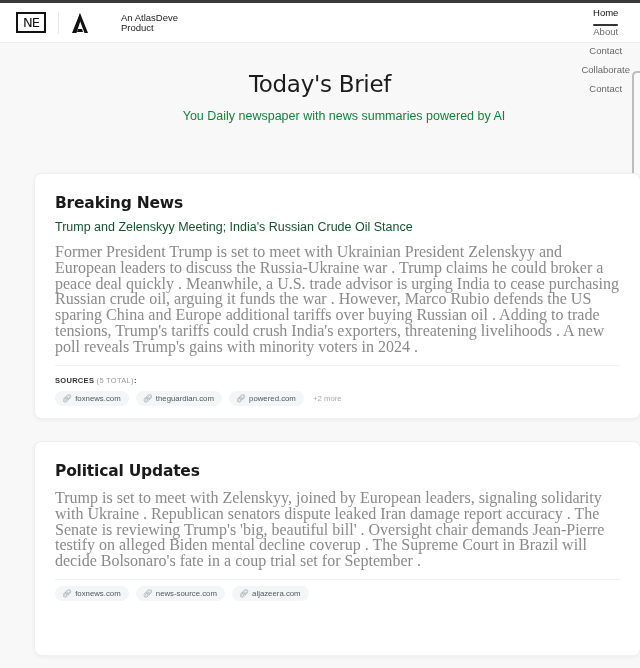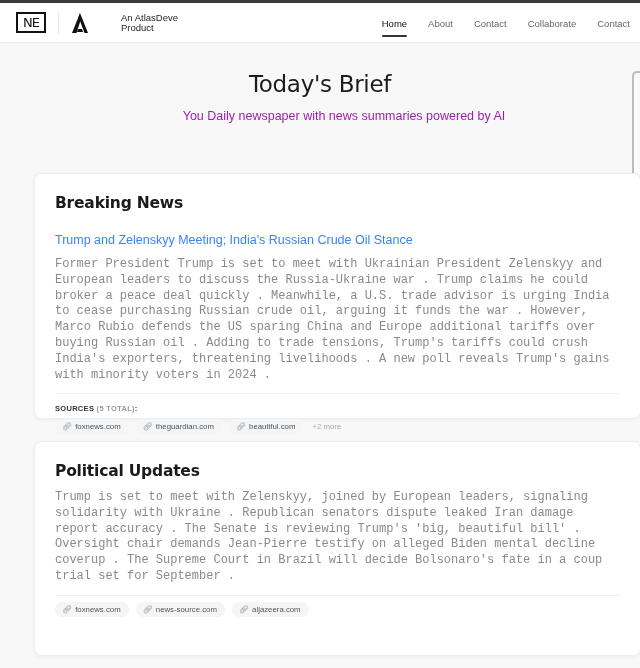--- a/index.html
+++ b/index.html
@@ -32,75 +32,75 @@
       display: flex; align-items: center;
     }
     .atlas-mark { width: 18px; height: 22px; margin-right: 4px; }
     .atlas-text {
       font-size: 9.5px; line-height: 10px; color: #222;
       font-family: "Liberation Sans", sans-serif;
       margin-left: 28px;
     }
     .nav {
       position: absolute; right: 10px; top: 0; height: 40px;
-      display: flex; align-items: center;
+      display: flex; align-items: center; flex-direction: column;
     }
     .nav a {
       font-family: "Liberation Sans", sans-serif;
       font-size: 9.5px; color: #666; text-decoration: none;
       margin-left: 21px; position: relative; padding: 4px 0;
     }
     .nav a.active { color: #111; }
     .nav a.active::after {
       content: ""; position: absolute; left: 0; right: 0; bottom: -4px;
       height: 2px; background: #333; border-radius: 1px;
     }
     .hero { text-align: center; padding-top: 28px; }
     .hero h1 {
       font-family: "DejaVu Sans", sans-serif;
       font-size: 23px; font-weight: normal; color: #1c1c1c; letter-spacing: -0.3px;
     }
     .hero p {
       margin-top: 12px;
       font-family: "Liberation Sans", sans-serif;
-      font-size: 12.5px; color: #a21caf; padding-left: 48px;
+      font-size: 12.5px; color: #15803d; padding-left: 48px;
     }
     .side-panel {
       position: absolute; right: -6px; top: 68px; width: 14px; height: 190px;
       border: 2px solid #bdbdbd; border-right: none; border-radius: 5px 0 0 5px;
       background: #fafafa;
     }
     .card {
       position: absolute; left: 34px; width: 607px;
       background: #ffffff;
       border: 1px solid #efefef;
       border-radius: 8px;
       box-shadow: 0 1px 4px rgba(0,0,0,0.05);
       padding: 20px 20px 0 20px;
     }
     .card h2 {
       font-size: 15.5px; font-weight: bold; color: #1a1a1a; letter-spacing: -0.2px;
     }
     .card h3 {
-      margin-top: 21px;
+      margin-top: 8px;
       font-family: "Liberation Sans", sans-serif;
-      font-size: 12.5px; font-weight: normal; color: #3b82f6;
+      font-size: 12.5px; font-weight: normal; color: #14532d;
     }
     .card .summary {
       margin-top: 10px;
-      font-family: Liberation Mono, monospace;
-      font-size: 12px; line-height: 15.8px; color: #8a8a8a;
+      font-family: Liberation Serif, serif;
+      font-size: 16px; line-height: 15.8px; color: #8a8a8a;
     }
     .card .divider { height: 1px; background: #f1f1f1; margin-top: 10px; }
     .sources-label {
       margin-top: 10px;
       font-family: "Liberation Sans", sans-serif;
       font-size: 7.5px; font-weight: bold; color: #333; letter-spacing: 0.3px;
     }
-    .sources-label .count { font-weight: bold; color: #999; }
+    .sources-label .count { font-weight: normal; color: #999; }
     .chips { display: flex; margin-top: 6px; align-items: center; }
     .chip {
       background: #f4f5f6; border-radius: 9px;
       font-family: "Liberation Sans", sans-serif;
       font-size: 7.8px; color: #555; padding: 3px 8px 3px 7px; margin-right: 7px;
       display: flex; align-items: center; height: 15px;
     }
     .chip .link-icon { font-size: 8px; color: #888; margin-right: 3px; }
     .chip.more { background: transparent; color: #aaa; padding-left: 2px; }
   </style>
@@ -151,21 +151,21 @@
     <a class="chip">
       <span class="link-icon">🔗︎</span>
       <span>foxnews.com</span>
     </a>
     <a class="chip">
       <span class="link-icon">🔗︎</span>
       <span>theguardian.com</span>
     </a>
     <a class="chip">
       <span class="link-icon">🔗︎</span>
-      <span>beautiful.com</span>
+      <span>powered.com</span>
     </a>
     <a class="chip more">+2 more</a>
   </div>
 </article>
 
 <article class="card" style="top:438px; height:215px;">
   <h2>Political Updates</h2>
   <p class="summary">Trump is set to meet with Zelenskyy, joined by European leaders, signaling solidarity with Ukraine . Republican senators dispute leaked Iran damage report accuracy . The Senate is reviewing Trump's 'big, beautiful bill' . Oversight chair demands Jean-Pierre testify on alleged Biden mental decline coverup . The Supreme Court in Brazil will decide Bolsonaro's fate in a coup trial set for September .</p>
   <div class="divider"></div>
   <div class="chips">

